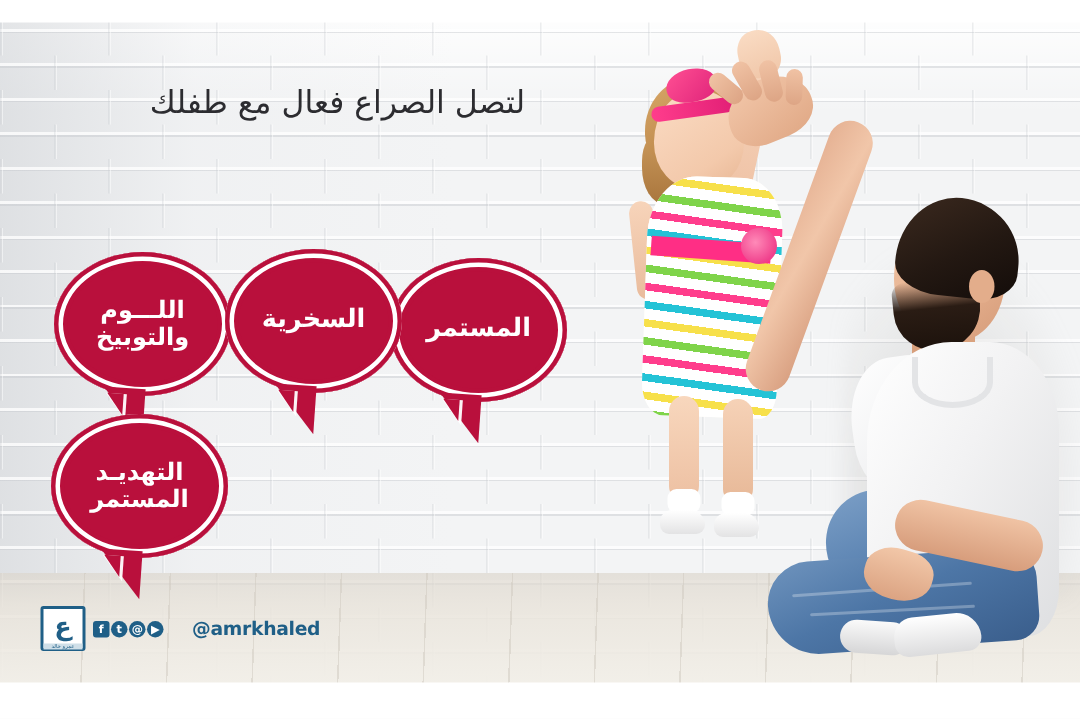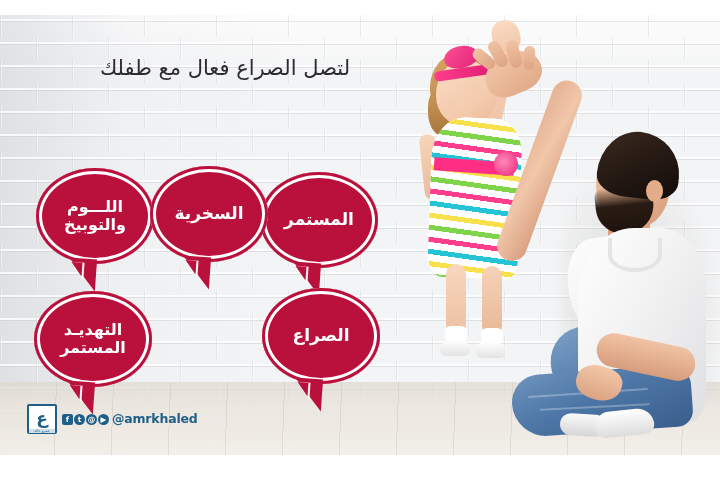--- a/index.html
+++ b/index.html
@@ -442,21 +442,21 @@
     white-space: pre-line;
   }
   .bubble.two-line .label { font-size: 16px; }
 
   
   #b1 { left: 230px; top: 6px; }    
   #b2 { left: 120px; top: 0px;  }   
   #b3 { left: 6px;   top: 2px;  }   
   #b4 { left: 232px; top: 122px;}   
   #b5 { left: 118px; top: 116px;}   
-  #b6 { left: 4px;   top: 125px;}   
+  #b6 { left: 4px;   top: 110px;}   
 
   
   .footer {
     position: absolute;
     left: 27px; top: 404px;
     display: flex;
     align-items: center;
     gap: 5px;
     direction: ltr;
   }
@@ -501,21 +501,21 @@
     border-radius: 2px;
     background: #1f5f87;
     color: #ffffff;
     font-size: 7.5px;
     line-height: 11px;
     text-align: center;
     font-weight: 700;
     display: inline-block;
   }
   .social-row .sicon.round { border-radius: 50%; }
-  .social-row .handle-text { margin-left: 2px; letter-spacing: -.2px; }
+  .social-row .handle-text { margin-left: 18px; letter-spacing: -.2px; }
   .site-row {
     font-size: 12.5px;
     font-weight: 700;
     color: #1f5f87;
     letter-spacing: -.2px;
   }
 </style>
 </head>
 <body>
 
@@ -805,27 +805,20 @@
     </div>
 
     <div class="bubble" id="b2">
       <div class="body"></div>
       <div class="tail"></div>
       <div class="tail-in"></div>
       <div class="tail-in2"></div>
       <div class="label">السخرية</div>
     </div>
 
-    <div class="bubble" id="b4">
-      <div class="body"></div>
-      <div class="tail"></div>
-      <div class="tail-in"></div>
-      <div class="tail-in2"></div>
-      <div class="label">الصراع</div>
-    </div>
 
 
     <div class="bubble two-line" id="b6">
       <div class="body"></div>
       <div class="tail"></div>
       <div class="tail-in"></div>
       <div class="tail-in2"></div>
       <div class="label">التهديـد
 المستمر</div>
     </div>

